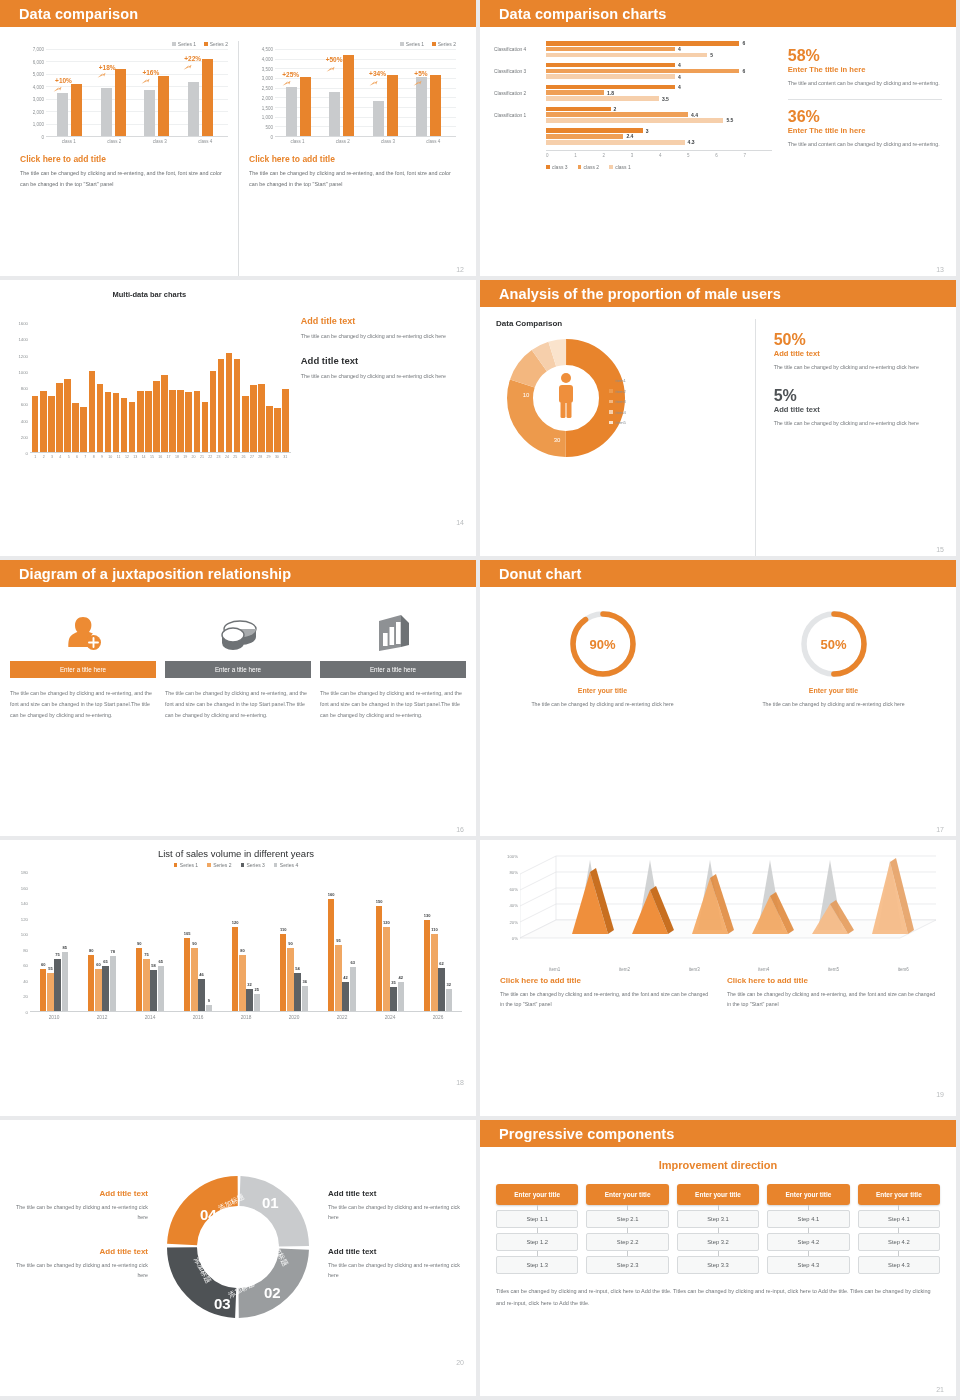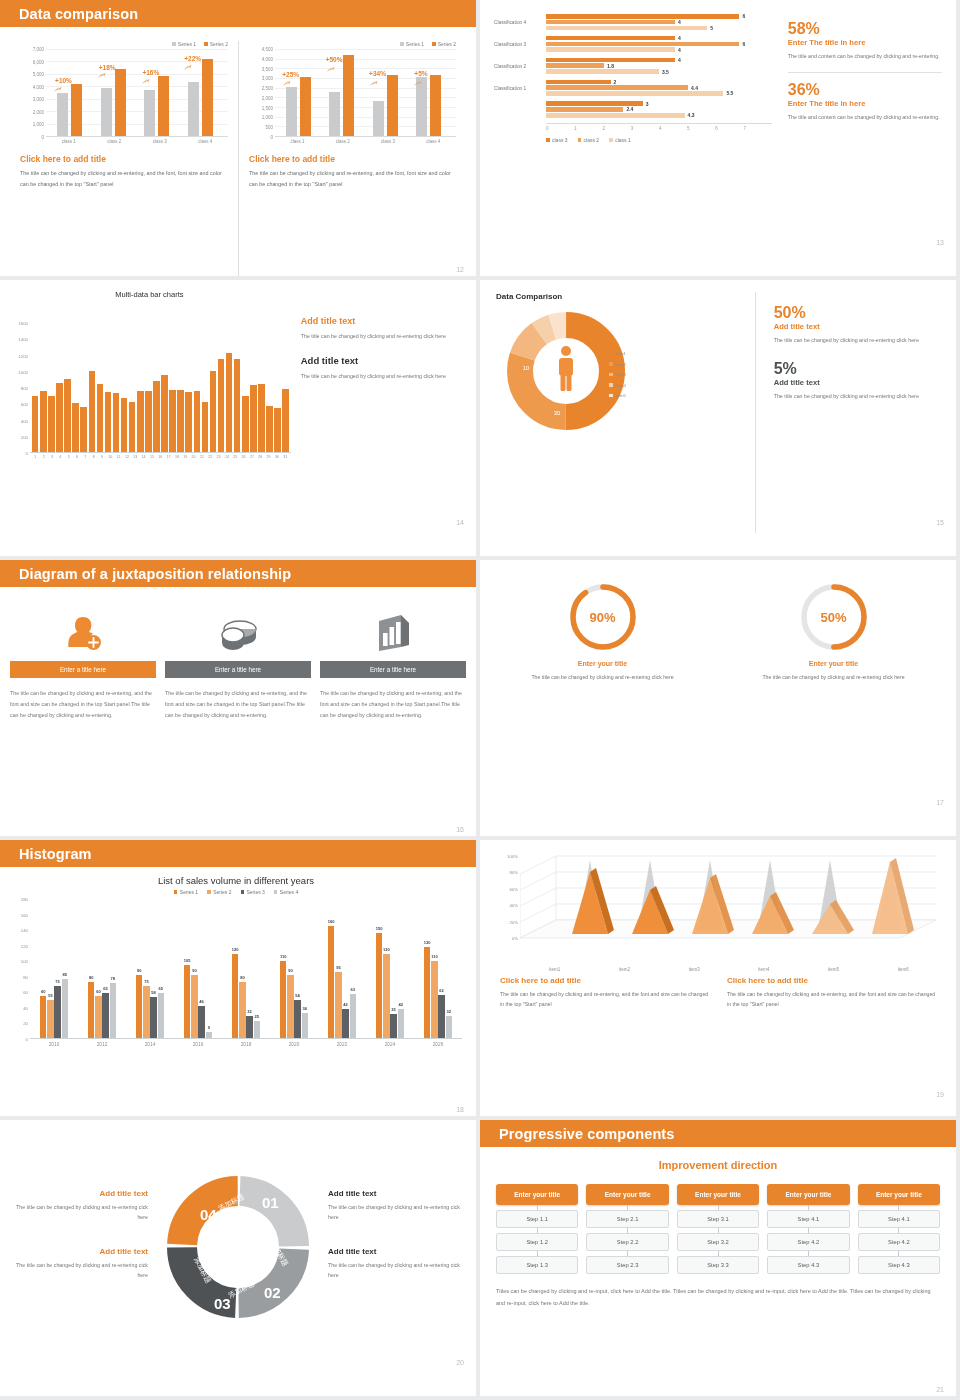--- a/index.html
+++ b/index.html
@@ -82,21 +82,21 @@
   .s13leg span { display:flex; align-items:center; gap:2.5px; }
   .big { font-size:16px; font-weight:bold; color:#e8842c; line-height:1.15; }
   .sub { font-size:7.6px; font-weight:bold; color:#e8842c; margin-bottom:4px;}
   .desc { font-size:5.3px; color:#72767a; line-height:2; }
   .divline { border-top:1px solid #dfe1e3; margin:10px 0 8px 0; }
 
   
   .s14 { display:flex; height:100%; padding:10px 12px 0 8px; }
   .s14left { width:62%; }
   .s14right { width:38%; padding-left:10px; padding-top:26px; }
-  .s14title { text-align:center; font-size:7.5px; font-weight:normal; color:#2d2f31; margin-bottom:24px; }
+  .s14title { text-align:center; font-size:7.5px; font-weight:bold; color:#2d2f31; margin-bottom:24px; }
   .h-plot { display:flex; height:130px; }
   .h-y { width:22px; position:relative; }
   .h-y div { position:absolute; right:2px; font-size:4.3px; color:#8d9194; transform:translateY(-50%); }
   .h-bars { flex:1; position:relative; border-bottom:0.7px solid #cfd2d4; display:flex; align-items:flex-end; gap:1.6px; padding:0 2px; }
   .h-bar { flex:1; background:#e8842c; }
   .h-x { display:flex; margin-left:22px; padding:0 2px; gap:1.6px; }
   .h-x div { flex:1; text-align:center; font-size:3.6px; color:#8d9194; padding-top:2px; }
   .s14h-o { font-size:9px; font-weight:bold; color:#e8842c; margin-bottom:5px; }
   .s14h-k { font-size:9.5px; font-weight:bold; color:#2d2f31; margin-bottom:5px; }
   .s14p { font-size:5.3px; color:#72767a; line-height:2; margin-bottom:13px; }
@@ -346,20 +346,23 @@
             <h4>Click here to add title</h4>
             <p>The title can be changed by clicking and re-entering, and the font, font size and color can be changed in the top "Start" panel</p>
           </div>
         </div>
       </div>
       <div class="pgnum">12</div>
     </div>
   </div>
 
   <div class="slide">
+    <div class="hdr">
+        <div class="hdr-title">Data comparison charts</div>
+      </div>
     <div class="hdr-shadow"></div>
     <div class="body">
       <div class="s13">
         <div class="s13left">
           <div class="hb-row">
             <div class="hb-lab">Classification 4</div>
             <div class="hb-stack">
               <div class="hb-line">
                   <div class="hb" style="width:85.7%;background:#e8842c"></div>
                   <div class="hb-val">6</div>
@@ -577,20 +580,23 @@
           <div class="s14p">The title can be changed by clicking and re-entering click here</div>
           <div class="s14h-k">Add title text</div>
           <div class="s14p">The title can be changed by clicking and re-entering click here</div>
         </div>
       </div>
       <div class="pgnum">14</div>
     </div>
   </div>
 
   <div class="slide">
+    <div class="hdr">
+        <div class="hdr-title">Analysis of the proportion of male users</div>
+      </div>
     <div class="hdr-shadow"></div>
     <div class="body">
       <div class="s15">
         <div class="s15left">
           <div class="s15title">Data Comparison</div>
           <div class="donut-wrap">
             <svg width="128" height="128" viewBox="0 0 128 128">
               <circle cx="64" cy="64" r="46" fill="none" stroke="#e8842c" stroke-width="26" stroke-dasharray="144.5 144.5" transform="rotate(-90 64 64)"></circle>
               <circle cx="64" cy="64" r="46" fill="none" stroke="#ed9a4c" stroke-width="26" stroke-dasharray="86.7 202.3" stroke-dashoffset="-144.5" transform="rotate(-90 64 64)"></circle>
               <circle cx="64" cy="64" r="46" fill="none" stroke="#f3b77f" stroke-width="26" stroke-dasharray="28.9 260.1" stroke-dashoffset="-231.2" transform="rotate(-90 64 64)"></circle>
@@ -692,20 +698,23 @@
           </div>
           <div class="s16btn g">Enter a title here</div>
           <div class="s16p">The title can be changed by clicking and re-entering, and the font and size can be changed in the top Start panel.The title can be changed by clicking and re-entering.</div>
         </div>
       </div>
       <div class="pgnum">16</div>
     </div>
   </div>
 
   <div class="slide">
+    <div class="hdr">
+        <div class="hdr-title">Donut chart</div>
+      </div>
     <div class="hdr-shadow"></div>
     <div class="body">
       <div class="s17" id="s17wrap">
           <div class="s17col">
             <div class="ring"><svg width="70" height="70" viewBox="0 0 70 70">
                 <circle cx="35" cy="35" r="30" fill="none" stroke="#e3e5e7" stroke-width="5.5"></circle>
                 <circle cx="35" cy="35" r="30" fill="none" stroke="#e8842c" stroke-width="5.5" stroke-linecap="round" stroke-dasharray="169.6 18.9" transform="rotate(-90 35 35)"></circle>
               </svg><div class="ring-val">90%</div></div>
             <div class="s17t">Enter your title</div>
             <div class="s17p">The title can be changed by clicking and re-entering click here</div>
@@ -717,23 +726,20 @@
               </svg><div class="ring-val">50%</div></div>
             <div class="s17t">Enter your title</div>
             <div class="s17p">The title can be changed by clicking and re-entering click here</div>
           </div>
         </div>
       <div class="pgnum">17</div>
     </div>
   </div>
 
   <div class="slide">
-    <div class="hdr">
-        <div class="hdr-title">Histogram</div>
-      </div>
     <div class="hdr-shadow"></div>
     <div class="body">
       <div class="s18">
         <div class="s18title">List of sales volume in different years</div>
         <div class="s18leg">
           <span>
               <i class="lg-sq c1"></i>
               <b style="font-weight:normal">Series 1</b>
             </span>
           <span>

